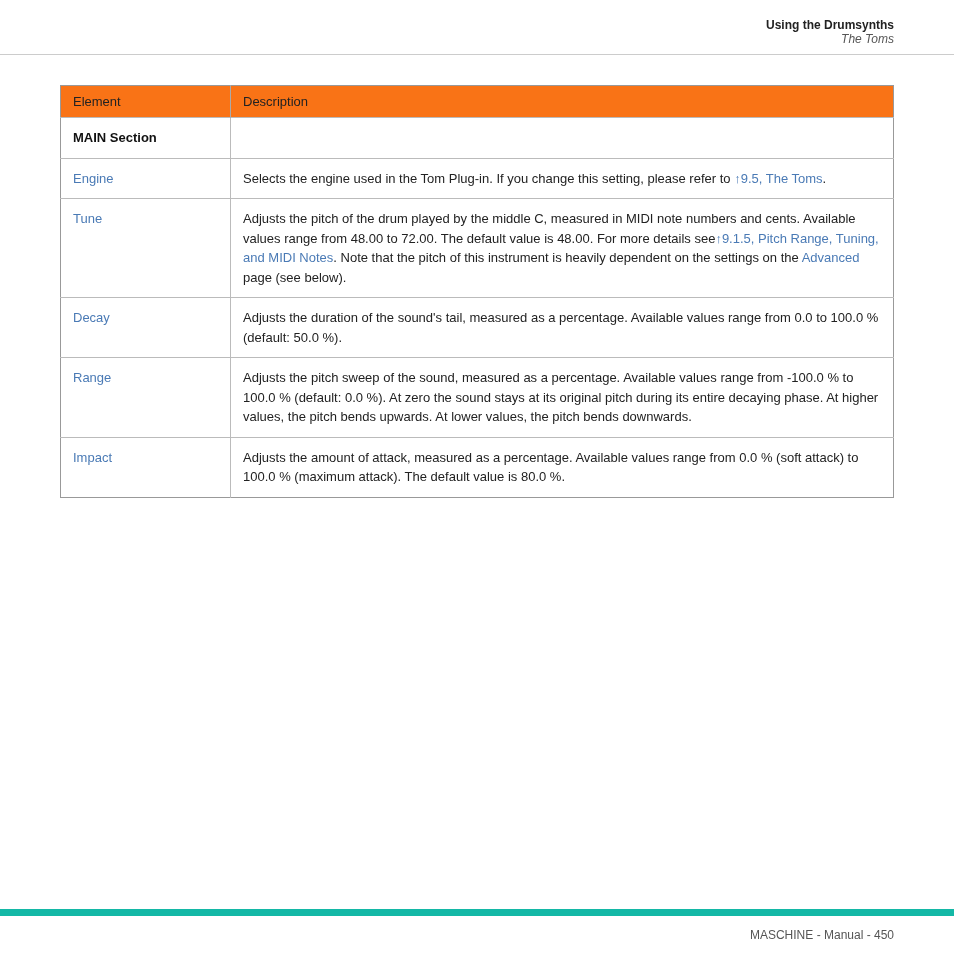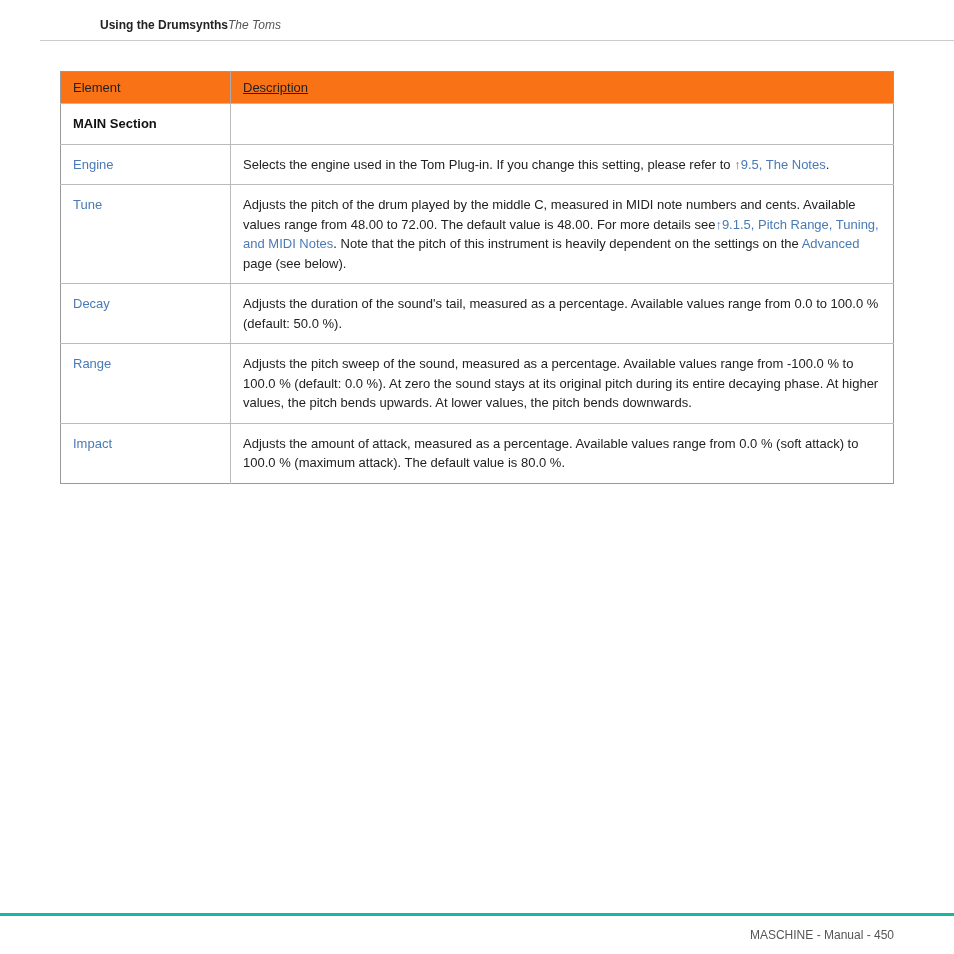--- a/index.html
+++ b/index.html
@@ -17,25 +17,24 @@
       width: 954px;
       min-height: 954px;
       background: #fff;
       padding: 0;
       position: relative;
     }
 
     
     .top-header {
       display: flex;
-      flex-direction: row;
+      flex-direction: column;
       align-items: flex-end;
       padding: 18px 60px 8px 60px;
       border-bottom: 1px solid #ccc;
-      margin-left: 40px;
     }
     .top-header .chapter-title {
       font-size: 12px;
       font-weight: bold;
       color: #222;
     }
     .top-header .section-title {
       font-size: 12px;
       color: #555;
       font-style: italic;
@@ -68,21 +67,20 @@
       padding: 8px 12px;
       text-align: left;
       font-size: 13px;
       font-weight: normal;
       color: #222;
       border-right: 1px solid #aaa;
     }
 
     .data-table thead th:last-child {
       border-right: none;
-      text-decoration: underline;
     }
 
     .data-table tbody tr {
       border-top: 1px solid #bbb;
       vertical-align: top;
     }
 
     .data-table tbody td {
       padding: 10px 12px;
       font-size: 13px;
@@ -110,21 +108,21 @@
       color: #4a7ab5;
       text-decoration: none;
     }
 
     
     .bottom-footer {
       position: absolute;
       bottom: 0;
       left: 0;
       right: 0;
-      border-top: 3px solid #14b8a6;
+      border-top: 7px solid #14b8a6;
       padding: 12px 60px;
       display: flex;
       justify-content: flex-end;
       align-items: center;
     }
 
     .footer-text {
       font-size: 12px;
       color: #555;
     }
@@ -156,21 +154,21 @@
             <strong>MAIN Section</strong>
           </td>
           <td></td>
         </tr>
 
         <tr>
           <td class="col-element">
             <a class="link-blue" href="#">Engine</a>
           </td>
           <td>
-            Selects the engine used in the Tom Plug-in. If you change this setting, please refer to <a class="link-blue" href="#">↑9.5, The Notes</a>.
+            Selects the engine used in the Tom Plug-in. If you change this setting, please refer to <a class="link-blue" href="#">↑9.5, The Toms</a>.
           </td>
         </tr>
 
         <tr>
           <td class="col-element">
             <a class="link-blue" href="#">Tune</a>
           </td>
           <td>
             Adjusts the pitch of the drum played by the middle C, measured in MIDI note numbers and cents. Available values range from 48.00 to 72.00. The default value is 48.00. For more details see<a class="link-blue" href="#">↑9.1.5, Pitch Range, Tuning, and MIDI Notes</a>. Note that the pitch of this instrument is heavily dependent on the settings on the <a class="link-blue" href="#">Advanced</a> page (see below).
           </td>

